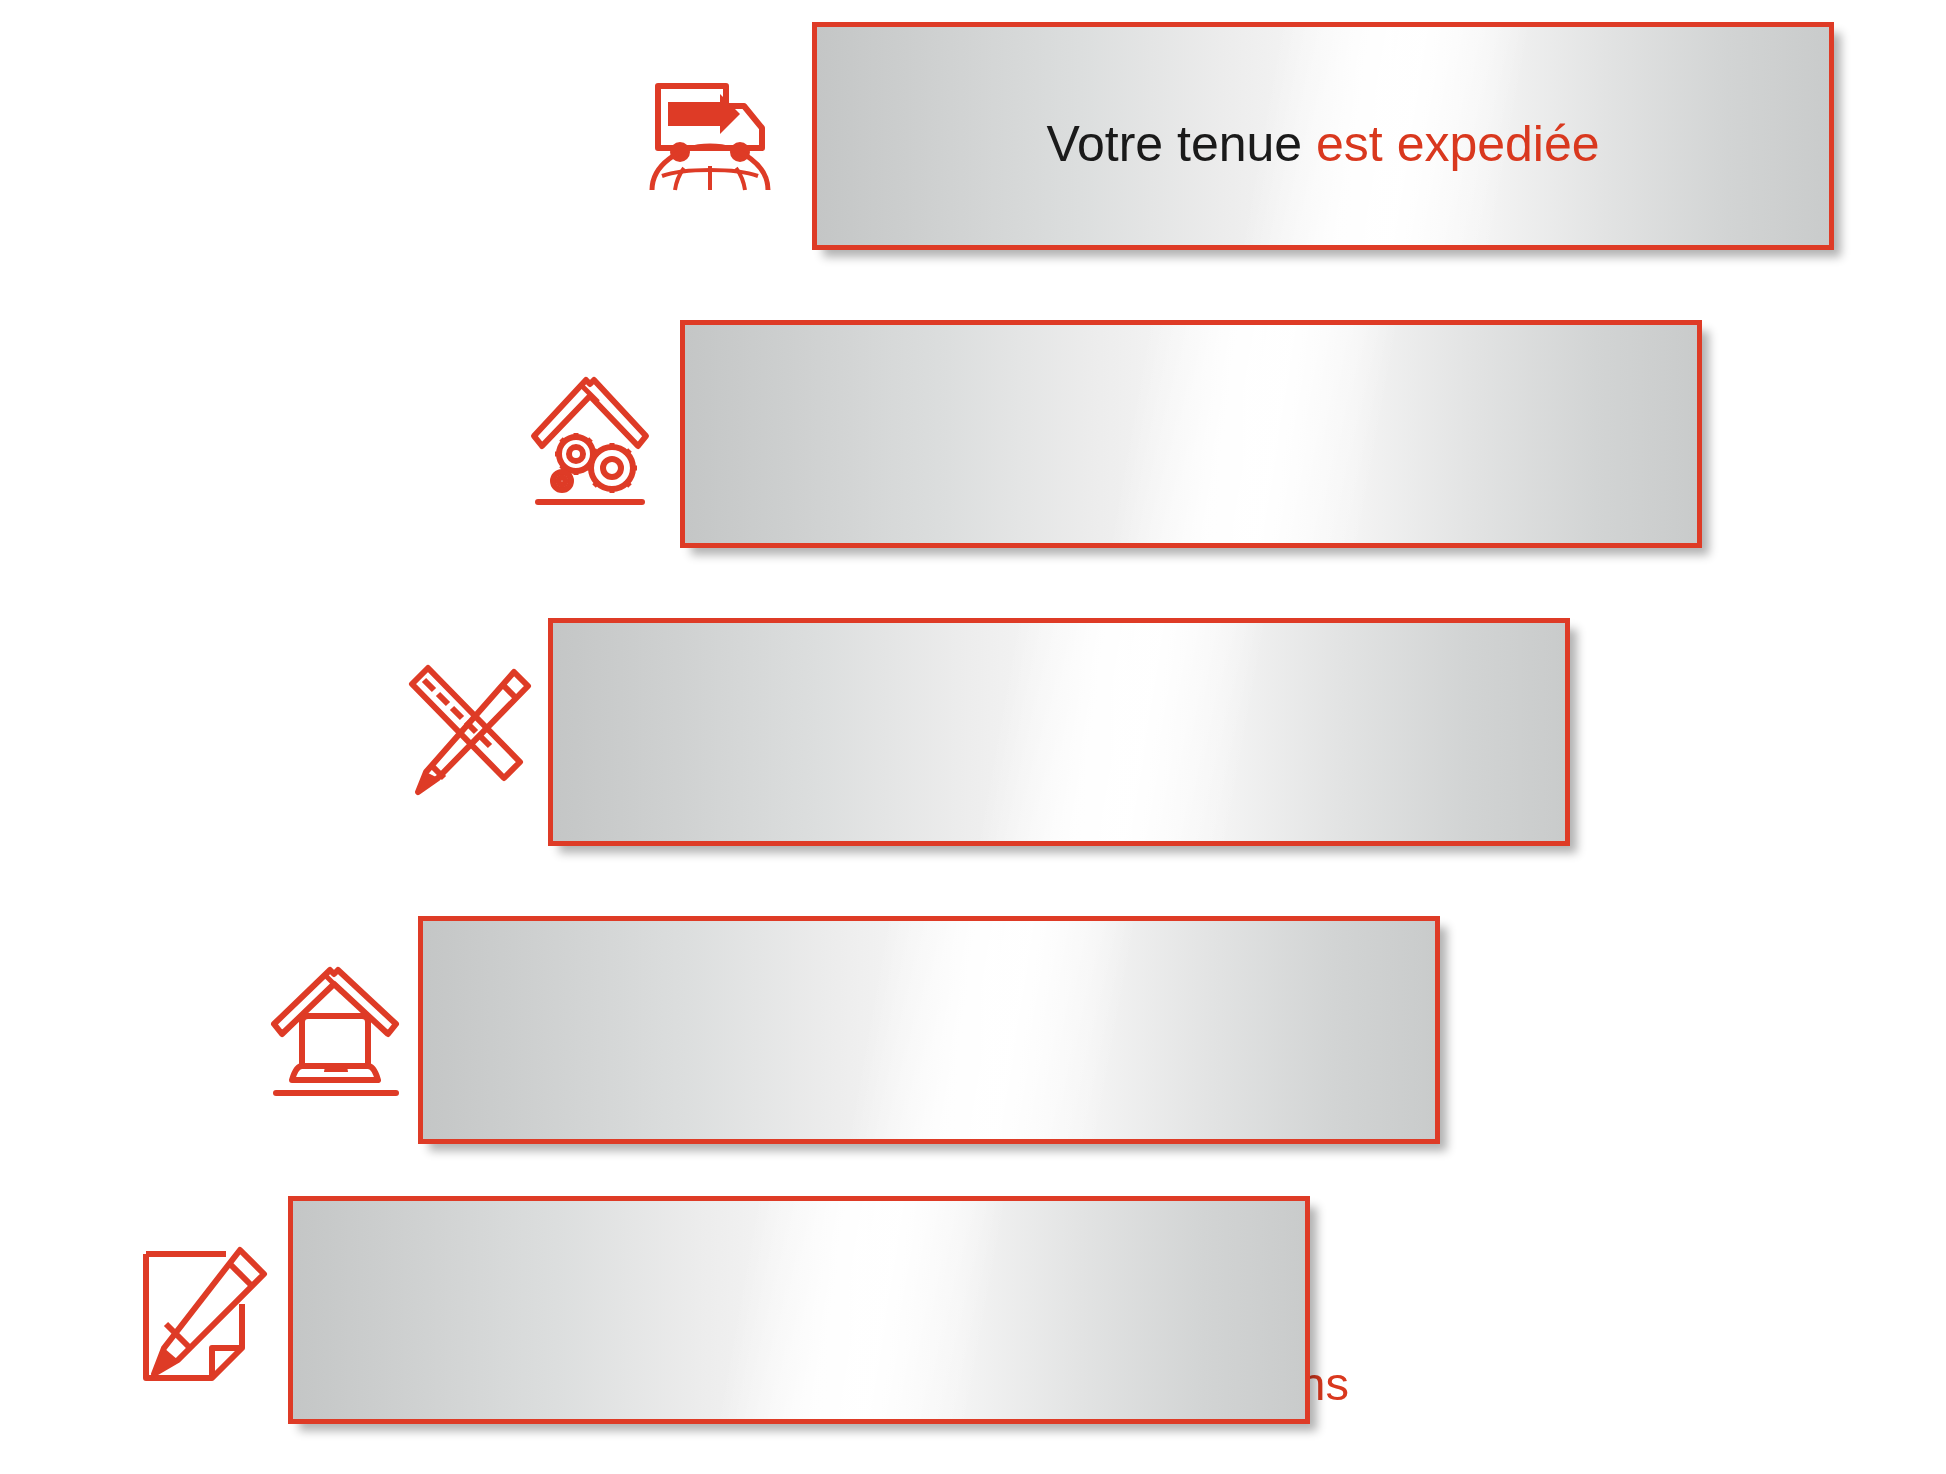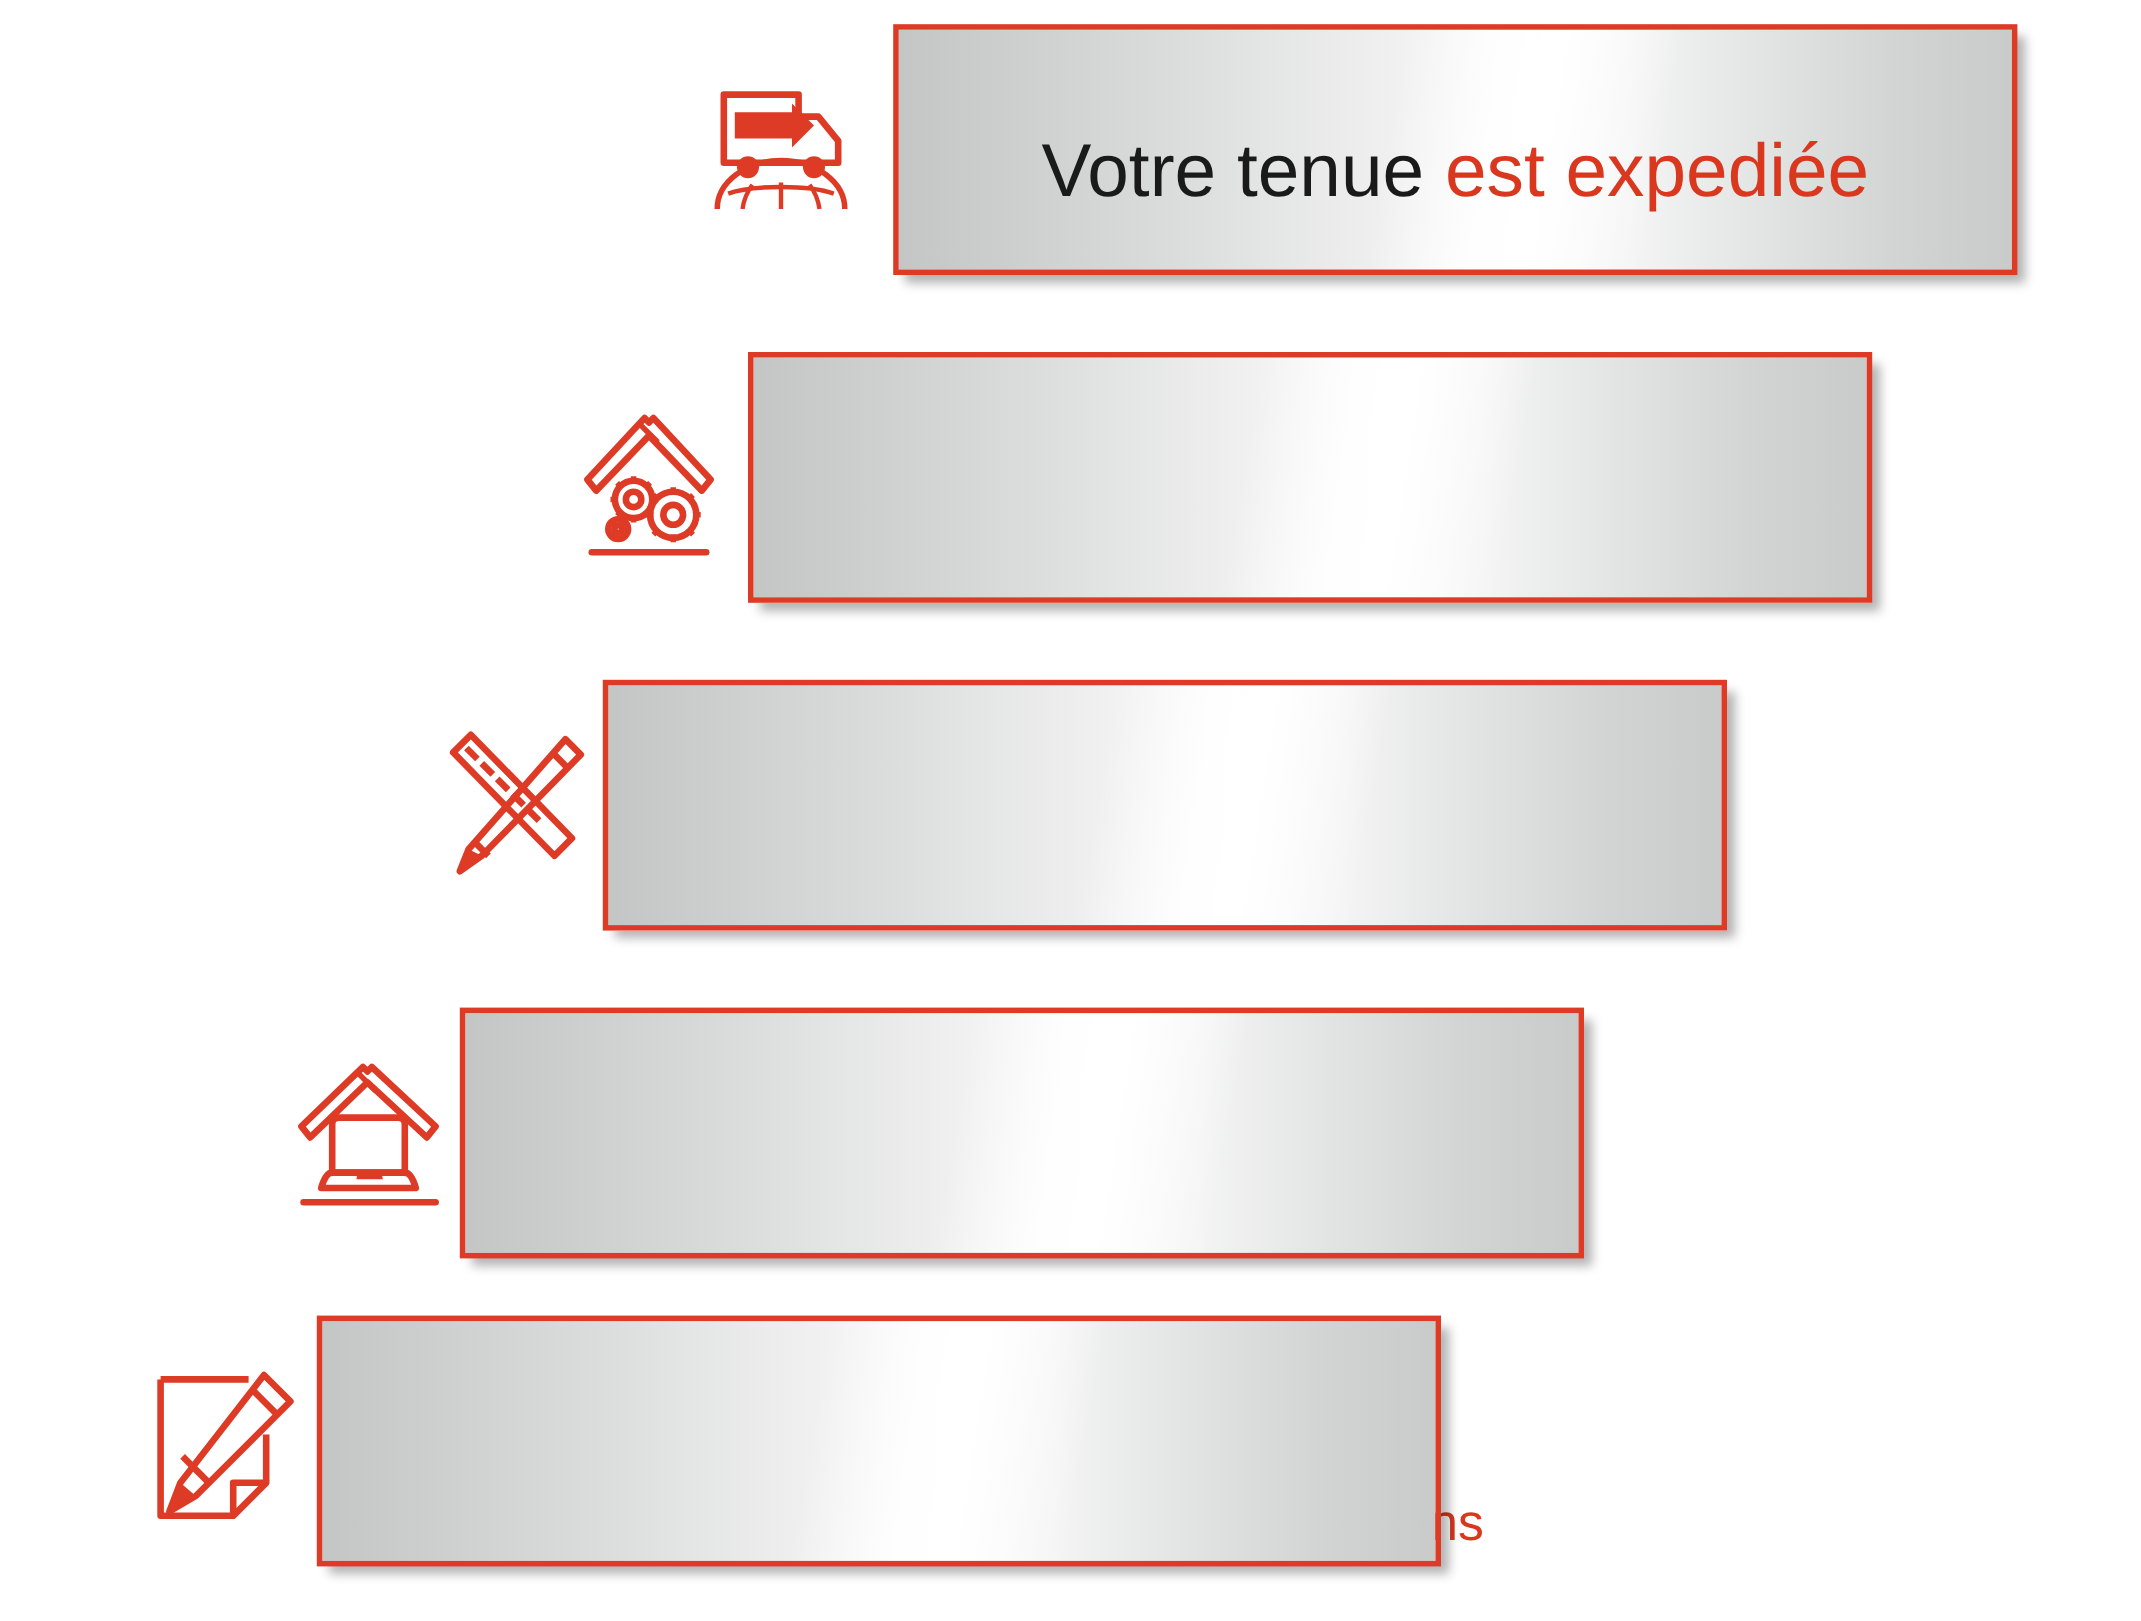--- a/index.html
+++ b/index.html
@@ -65,21 +65,21 @@
   }
   .bar-text .ln { display: block; }
 
   .tx-dark  { color: #1a1a1a; }
   .tx-red   { color: #d9381e; }
 
   
 
   
   #step5-bar   { left: 812px; top: 22px;  width: 1022px; height: 228px; }
-  #step5-text  { top: 88px;  font-size: 68px; }
+  #step5-text  { top: 88px;  font-size: 50px; }
   #step5-icon  { left: 640px; top: 62px;  width: 140px; height: 130px; }
 
   
   #step4-bar   { left: 680px; top: 320px; width: 1022px; height: 228px; }
   #step4-text  { top: 380px; font-size: 47px; }
   #step4-icon  { left: 520px; top: 350px; width: 140px; height: 160px; }
 
   
   #step3-bar   { left: 548px; top: 618px; width: 1022px; height: 228px; }
   #step3-text  { top: 678px; font-size: 47px; }

